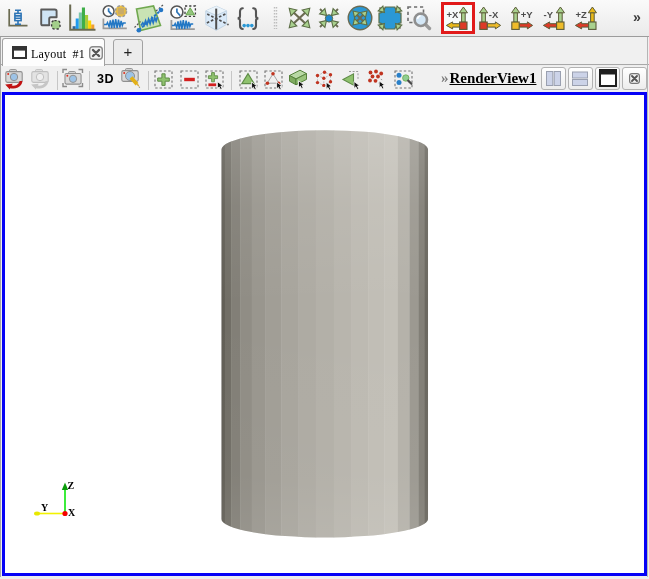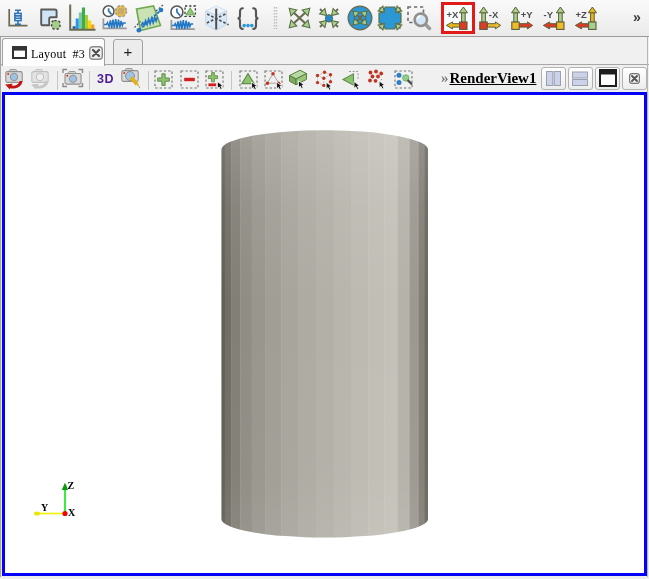--- a/index.html
+++ b/index.html
@@ -11,37 +11,37 @@
 .tabtxt{left:31px;top:47px;font-family:"Liberation Serif",serif;font-size:12px;color:#000;letter-spacing:0.2px;white-space:pre;z-index:5}
 .tb2{left:0;top:66px;width:649px;height:26px;background:#f0f0f0}
 .view{left:2px;top:92px;width:645px;height:484px;border:3px solid #0501f6;background:#fff}
 .lframe{left:0;top:37px;width:1px;height:540px;background:#a5a5a5}
 .rframe{left:647px;top:37px;width:1px;height:540px;background:#b5b5b5}
 .sep2{width:1px;height:19px;background:#c6c6c6;top:71px}
 .btn{top:67px;height:23px;background:linear-gradient(#ffffff,#ededed);border:1px solid #b2b2b2;border-radius:3px}
 .rv{left:441px;top:70px;font-family:"Liberation Serif",serif;font-weight:bold;font-size:15px;color:#000}
 .rv .g{color:#787878;font-weight:bold;letter-spacing:-2px;margin-right:3px}
 .rv u{text-decoration:underline}
-.d3{left:97px;top:72px;font-size:12.5px;font-weight:bold;color:#4c1d95;letter-spacing:0.5px}
+.d3{left:97px;top:72px;font-size:12.5px;font-weight:bold;color:#000000;letter-spacing:0.5px}
 .chev{left:633px;top:9px;font-size:14px;font-weight:bold;color:#3c3c3c;letter-spacing:-1px}
 svg{position:absolute;overflow:visible;z-index:4}
 </style></head><body>
 <div class="abs tb1"></div>
 <div class="abs tabbar"></div>
 <div class="abs tab1"></div>
 <div class="abs tabplus">+</div>
 <div class="abs tb2"></div>
 <div class="abs lframe"></div>
 <div class="abs rframe"></div>
 <div class="abs view"></div>
 <svg style="left:12px;top:46px" width="15" height="13" viewBox="0 0 15 13">
 <rect x="1" y="1" width="13" height="11" fill="#fff" stroke="#333" stroke-width="2"></rect>
 <rect x="0" y="0" width="15" height="4.6" fill="#333"></rect>
   </svg>
-<div class="abs tabtxt">Layout  #3</div>
+<div class="abs tabtxt">Layout  #1</div>
 <svg style="left:89px;top:46px" width="14" height="14" viewBox="0 0 14 14">
 <rect x="0.7" y="0.7" width="12.6" height="12.6" rx="3" fill="#f2f2f2" stroke="#8a8a8a" stroke-width="1.4"></rect>
 <path d="M4,4 L10,10 M10,4 L4,10" stroke="#555" stroke-width="2.4" stroke-linecap="round"></path>
   </svg>
 <svg style="left:8px;top:9px" width="20" height="18" viewBox="0 0 20 18">
     <path d="M1.2,0 V16.6 H19.5" stroke="#6b6b52" stroke-width="1.7" fill="none"></path>
 <g stroke="#2e75b6" stroke-width="1.6" fill="none">
 <path d="M10,1.2 V15.2 M7,1.2 H13 M7,15.2 H13"></path>
 <rect x="6.9" y="4.4" width="6.2" height="7.2" fill="#fff"></rect>
 <path d="M6.9,6.9 H13.1 M6.9,9.3 H13.1"></path>

